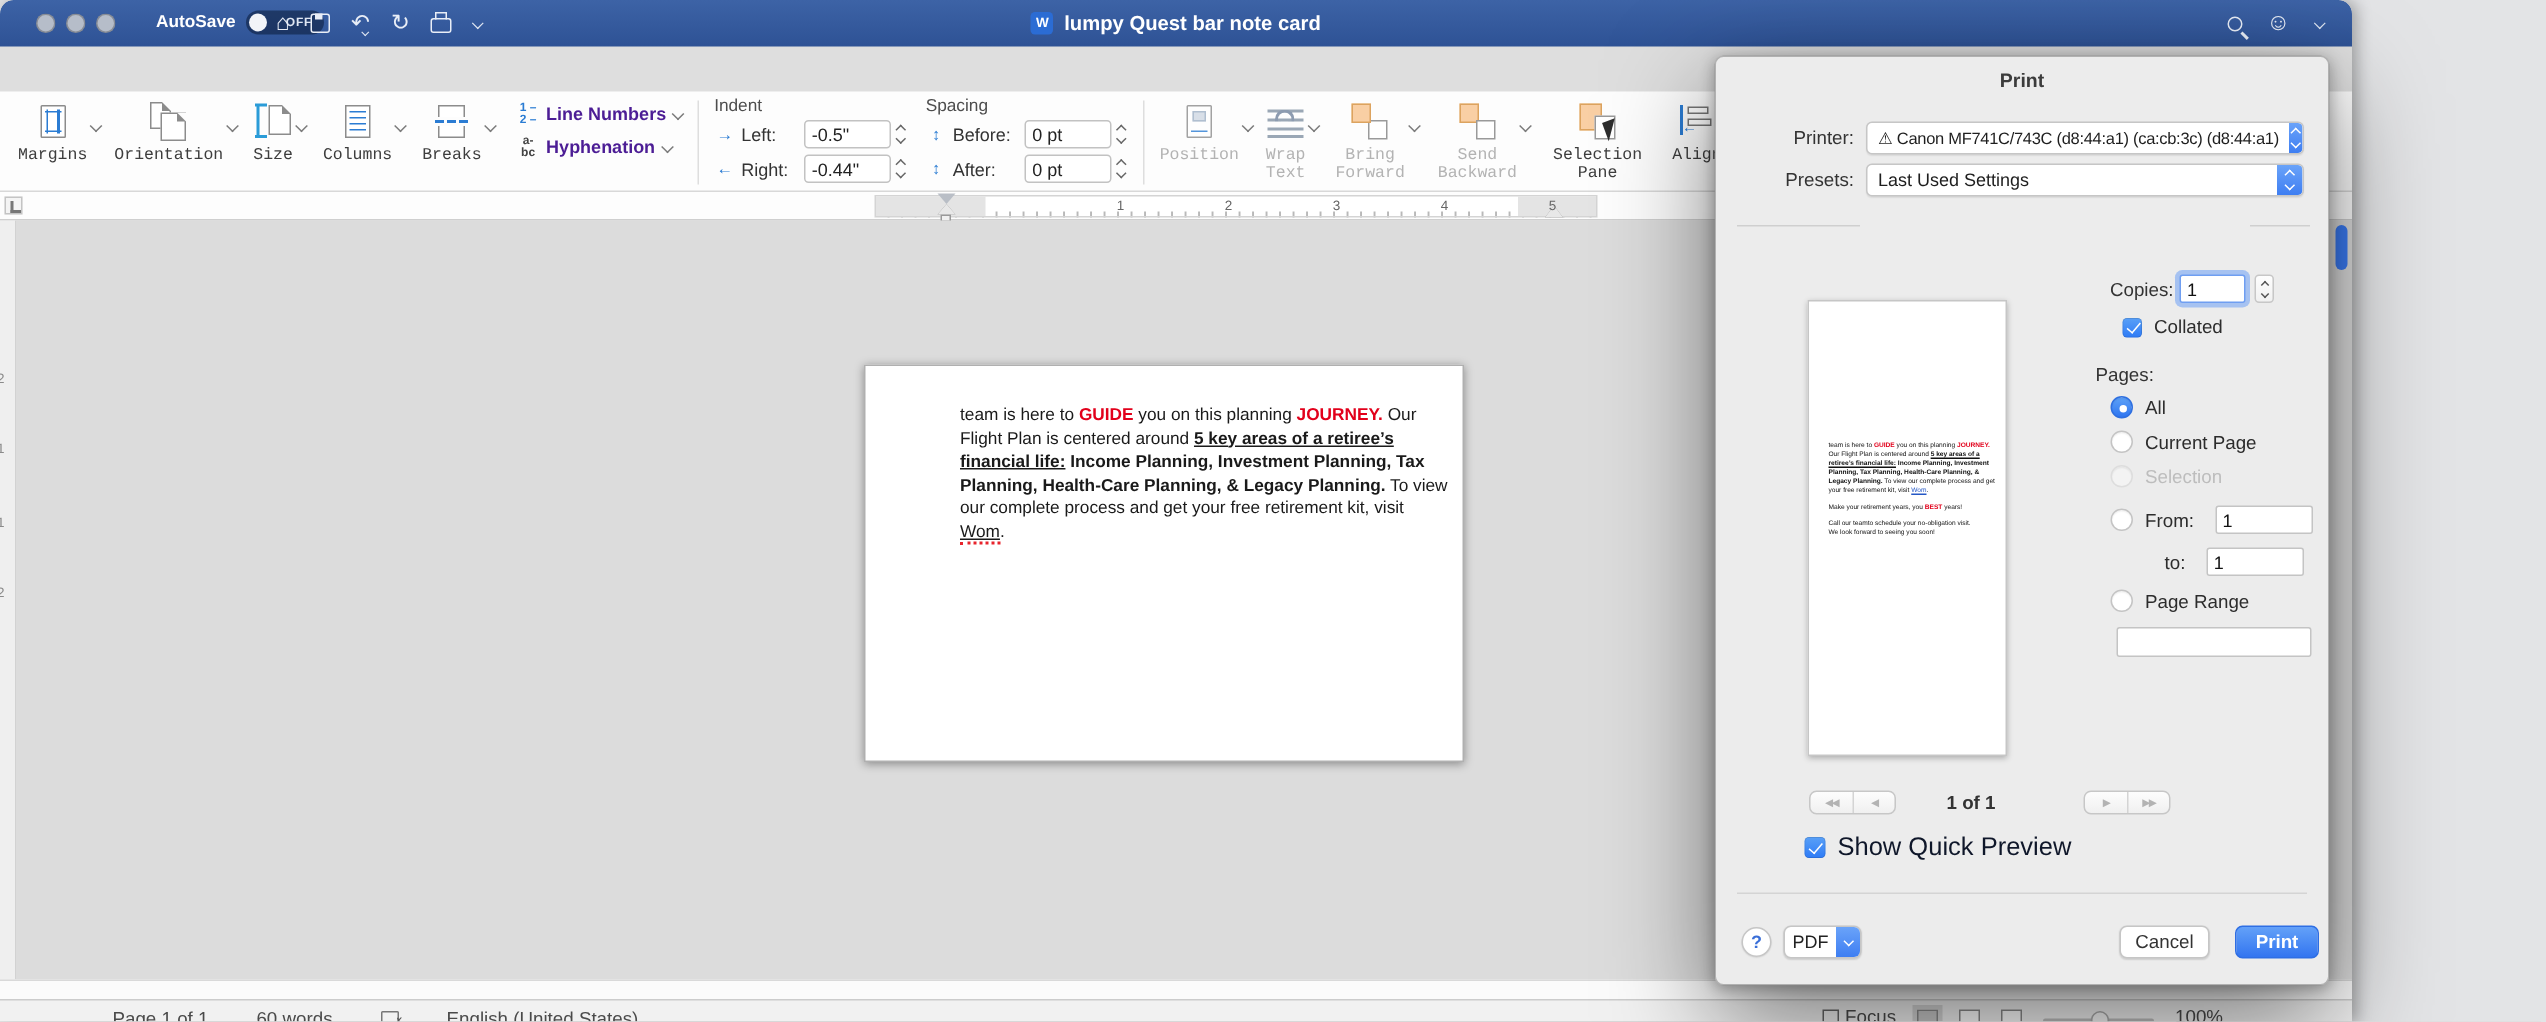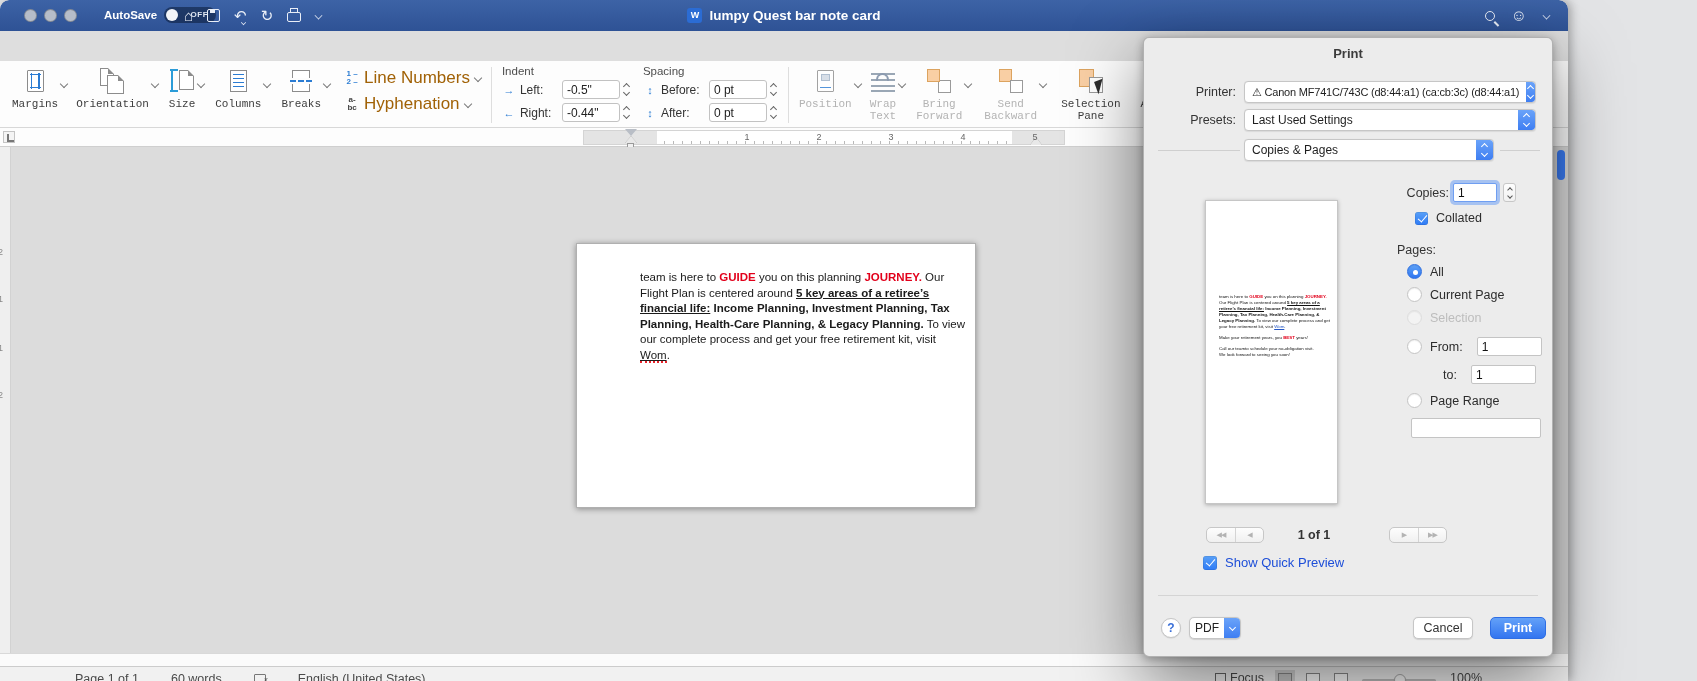--- a/index.html
+++ b/index.html
@@ -71,21 +71,21 @@
   .cols { width:17px; height:22px; background:#fff; border:1.3px solid #8c8c8c; display:flex; flex-direction:column; gap:2.5px; padding:3px 2px; }
   .cols i { height:1.4px; background:#2b7cd3; display:block; }
   .brk { width:22px; height:22px; position:relative; }
   .brk .t { position:absolute; left:2px; top:0; right:2px; height:8px; border:1.3px solid #8c8c8c; border-bottom:none; background:#fff; }
   .brk .b { position:absolute; left:2px; bottom:0; right:2px; height:8px; border:1.3px solid #8c8c8c; border-top:none; background:#fff; }
   .brk .d { position:absolute; left:0; right:0; top:10px; border-top:2px dashed #2b7cd3; }
   .two-row { display:flex; flex-direction:column; gap:6px; margin-right:6px; margin-top:3px; }
   .hrow { display:flex; align-items:center; gap:5px; cursor:default; }
   .hrow .tico { font-size:8px; line-height:8px; color:#2b7cd3; font-weight:bold; width:14px; text-align:center; white-space:pre; }
   .hrow .tico.dark { color:#444; }
-  .hrow .lbl { font-size:17px; color:#a16207; }
+  .hrow .lbl { font-size:12px; color:#4c1d95;font-weight:bold; }
 
   .grp-col { display:flex; flex-direction:column; margin-right:8px; margin-top:0; }
   .grp-title { font-size:11.5px; color:#4d4d4d; margin-bottom:3px; }
   .frow { display:flex; align-items:center; gap:4px; margin-bottom:4px; }
   .frow .fico { color:#2b7cd3; font-size:11px; width:14px; text-align:center; }
   .frow .flbl { font-size:12px; color:#333; width:38px; }
   .frow .flbl.w44 { width:44px; }
   .rin { width:58px; height:19px; border:1px solid #c2c2c2; border-radius:3px; font-size:12px; padding:0 4px; font-family:"Liberation Sans",sans-serif; color:#222; background:#fff; }
   .stepper { display:flex; flex-direction:column; gap:1px; align-items:center; justify-content:center; }
   .stepper .cu { width:5px; height:5px; border-left:1.4px solid #666; border-top:1.4px solid #666; transform:rotate(45deg); }
@@ -173,21 +173,21 @@
   .mini-text .lnk { color:#2457c5; }
 
   .navseg { position:absolute; top:489px; height:16px; display:flex; border:1px solid #c7c7c7; border-radius:5px; background:linear-gradient(#fdfdfd,#f0f0f0); overflow:hidden; }
   .navseg .cell { width:28px; display:flex; align-items:center; justify-content:center; color:#b3b3b3; font-size:7px; letter-spacing:-1px; }
   .navseg .cell + .cell { border-left:1px solid #d4d4d4; }
   .pageind { position:absolute; top:490px; left:140px; width:60px; text-align:center; font-size:12.5px; font-weight:600; color:#333; }
 
   .cb { width:14px; height:14px; border-radius:3px; background:linear-gradient(#59a0f7,#2e7bf6); display:inline-block; position:relative; box-shadow:inset 0 0 0 .5px rgba(0,0,0,.15); }
   .cb:before { content:""; position:absolute; left:4.5px; top:1.5px; width:4px; height:8px; border-right:1.8px solid #fff; border-bottom:1.8px solid #fff; transform:rotate(40deg); }
   .sqp { position:absolute; left:59px; top:517px; display:flex; gap:8px; align-items:center; }
-  .sqp .t { font-size:13px; color:#1d4ed8; }
+  .sqp .t { font-size:17px; color:#0f172a; }
 
   .rrow { position:absolute; display:flex; align-items:center; gap:8px; }
   .radio { width:15px; height:15px; border-radius:50%; background:#fff; border:1px solid #c4c4c4; box-shadow:inset 0 1px 1px rgba(0,0,0,.06); }
   .radio.sel { background:linear-gradient(#5ea2f8,#2e75f0); border-color:#2e6fe0; position:relative; }
   .radio.sel:before { content:""; position:absolute; left:4.5px; top:4.5px; width:5px; height:5px; border-radius:50%; background:#fff; }
   .radio.dis { border-color:#ddd; background:#f3f3f3; }
   .rtext { font-size:12.5px; color:#2c2c2c; }
   .rtext.dis { color:#bdbdbd; }
   .tfield { height:19px; background:#fff; border:1px solid #c4c4c4; border-radius:2px; font-size:12px; padding:0 4px; font-family:"Liberation Sans",sans-serif; color:#111; }
   .tfield.focus { border:1px solid #6f9ef1; box-shadow:0 0 0 3px rgba(110,160,245,.55); }
@@ -524,27 +524,20 @@
   <div class="dlabel" style="left:0px;top:75px;width:92px">Presets:</div>
   <div class="dd" style="left:100px;top:71px;width:292px">
     <span class="val">Last Used Settings</span>
     <span class="cap">
         <i class="u6"></i>
         <i class="d6"></i>
       </span>
   </div>
 
   <div class="hline" style="left:14px;top:112px;width:82px"></div>
-  <div class="dd" style="left:100px;top:101px;width:250px">
-    <span class="val">Copies &amp; Pages</span>
-    <span class="cap">
-        <i class="u6"></i>
-        <i class="d6"></i>
-      </span>
-  </div>
   <div class="hline" style="left:356px;top:112px;width:40px"></div>
 
   <div class="preview-page">
     <div class="mini-text mini" id="mini-text">
         <p><span>team is here to </span><span class="b red">GUIDE</span><span> you on this planning </span><span class="b red">JOURNEY.</span><span> Our Flight Plan is centered around </span><span class="b u">5 key areas of a retiree’s financial life:</span><span class="b"> Income Planning, Investment Planning, Tax Planning, Health-Care Planning, &amp; Legacy Planning.</span><span> To view our complete process and get your free retirement kit, visit </span><span class="u w lnk">Wom</span><span>.</span></p>
         <p><span>Make your retirement years, you </span><span class="b red">BEST</span><span> years!</span></p>
         <p><span>Call our </span><span class="w">teamto</span><span> schedule your no-obligation visit.</span><br><span>We look forward to seeing you soon!</span></p>
       </div>
   </div>
   <div class="navseg" style="left:62px">

